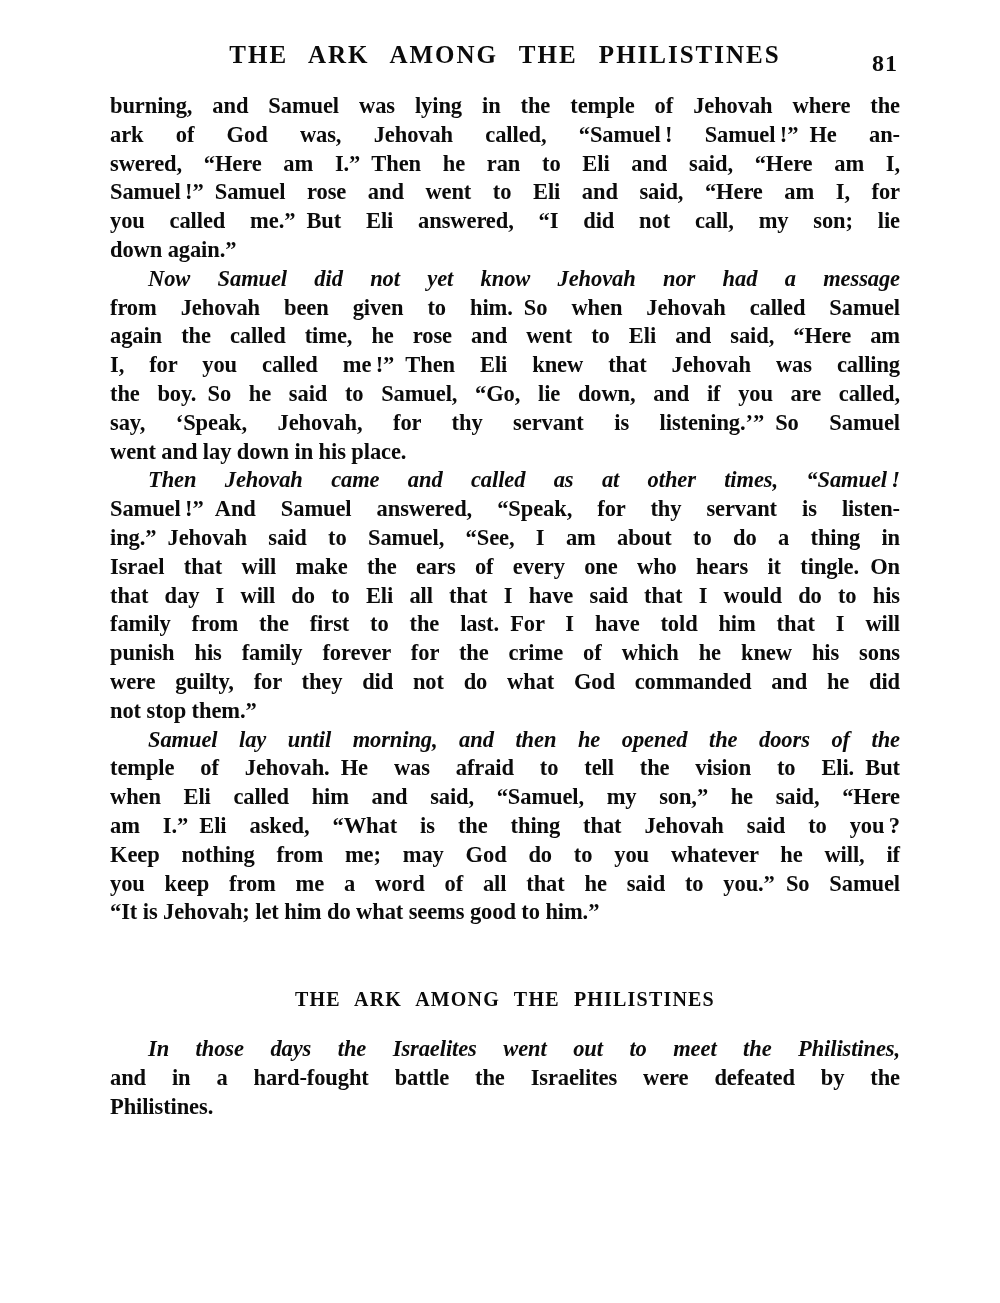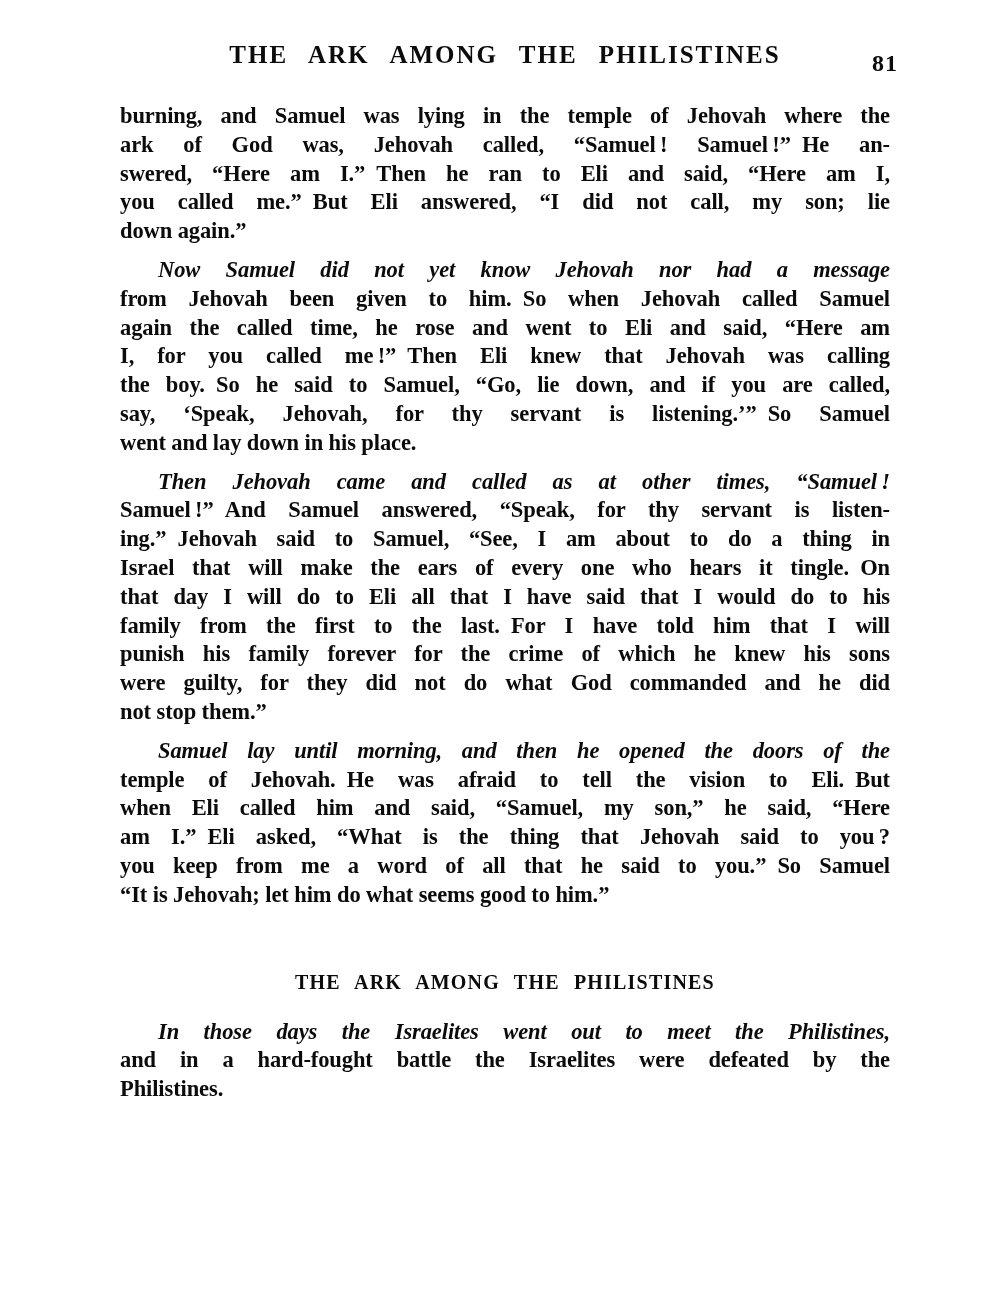--- a/index.html
+++ b/index.html
@@ -30,21 +30,21 @@
     right: 2px; top: 1px;
     letter-spacing: 1px;
     word-spacing: normal;
     font-size: 24px;
     margin-top: 7px;
   }
   .text-body {
     position: absolute;
     top: 92px; left: 110px; width: 790px;
   }
-  .paragraph { margin: 10px; }
+  .paragraph { margin: 0; }
   .line {
     font-weight: bold;
     font-size: 22.5px;
     line-height: 28.8px;
     height: 28.8px;
     letter-spacing: -0.1px;
     text-align: justify;
     text-align-last: justify;
     overflow: visible;
   }
@@ -67,20 +67,21 @@
 <div class="page">
   <div class="running-header">
     <span class="rh-title">THE ARK AMONG THE PHILISTINES</span>
     <span class="rh-page">81</span>
   </div>
   <div class="text-body" id="text-body">
       <div class="paragraph">
         <div class="line">burning, and Samuel was lying in the temple of Jehovah where the</div>
         <div class="line">ark of God was, Jehovah called, “Samuel ! Samuel !” He an-</div>
         <div class="line">swered, “Here am I.” Then he ran to Eli and said, “Here am I,</div>
+        <div class="line">Samuel !” Samuel rose and went to Eli and said, “Here am I, for</div>
         <div class="line">you called me.” But Eli answered, “I did not call, my son; lie</div>
         <div class="line last">down again.”</div>
       </div>
       <div class="paragraph">
         <div class="line indent">Now Samuel did not yet know Jehovah nor had a message</div>
         <div class="line">from Jehovah been given to him. So when Jehovah called Samuel</div>
         <div class="line">again the called time, he rose and went to Eli and said, “Here am</div>
         <div class="line">I, for you called me !” Then Eli knew that Jehovah was calling</div>
         <div class="line">the boy. So he said to Samuel, “Go, lie down, and if you are called,</div>
         <div class="line">say, ‘Speak, Jehovah, for thy servant is listening.’” So Samuel</div>
@@ -95,20 +96,21 @@
         <div class="line">family from the first to the last. For I have told him that I will</div>
         <div class="line">punish his family forever for the crime of which he knew his sons</div>
         <div class="line">were guilty, for they did not do what God commanded and he did</div>
         <div class="line last">not stop them.”</div>
       </div>
       <div class="paragraph">
         <div class="line indent">Samuel lay until morning, and then he opened the doors of the</div>
         <div class="line">temple of Jehovah. He was afraid to tell the vision to Eli. But</div>
         <div class="line">when Eli called him and said, “Samuel, my son,” he said, “Here</div>
         <div class="line">am I.” Eli asked, “What is the thing that Jehovah said to you ?</div>
+        <div class="line">Keep nothing from me; may God do to you whatever he will, if</div>
         <div class="line">you keep from me a word of all that he said to you.” So Samuel</div>
         <div class="line last">“It is Jehovah; let him do what seems good to him.”</div>
       </div>
       <div class="section-heading">THE ARK AMONG THE PHILISTINES</div>
       <div class="paragraph">
         <div class="line indent">In those days the Israelites went out to meet the Philistines,</div>
         <div class="line">and in a hard-fought battle the Israelites were defeated by the</div>
         <div class="line last">Philistines.</div>
       </div>
     </div>

